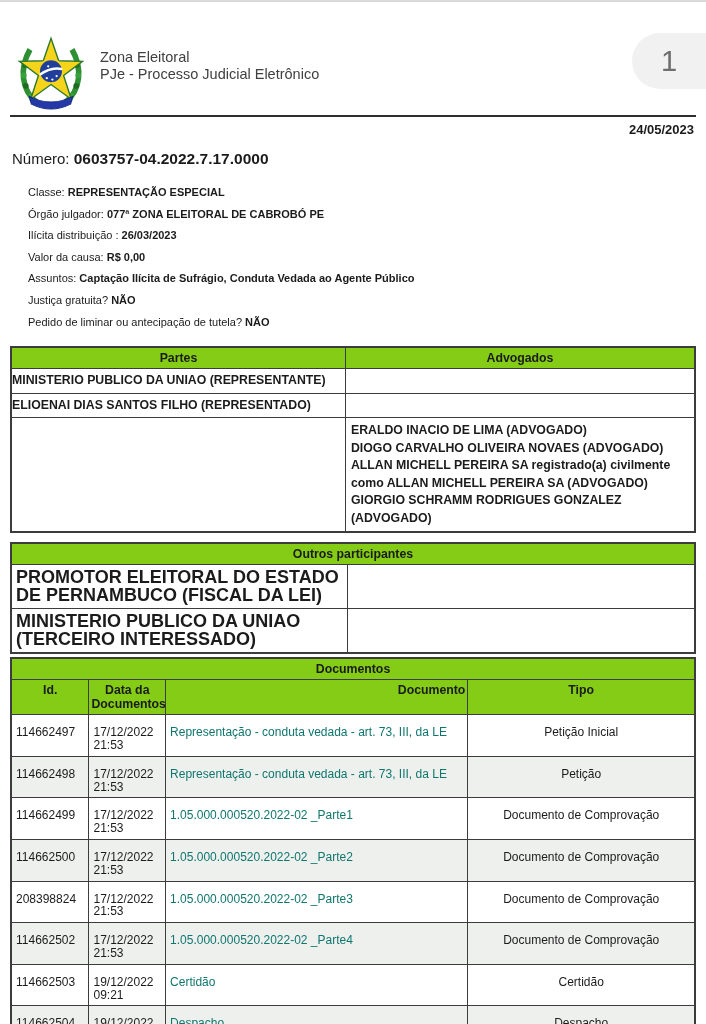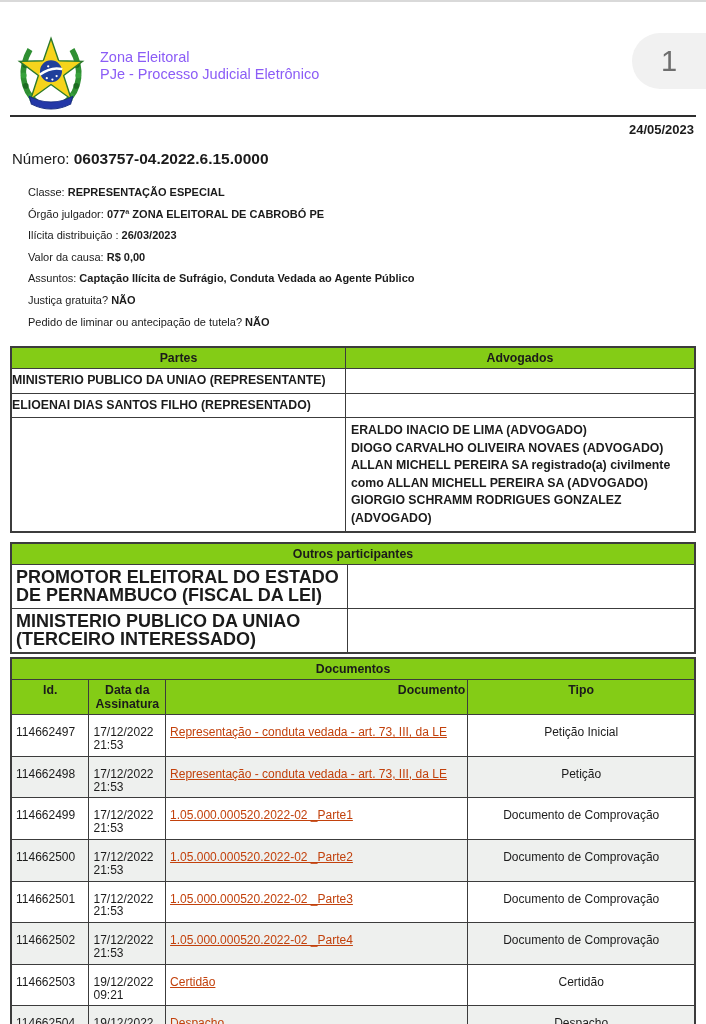--- a/index.html
+++ b/index.html
@@ -6,21 +6,21 @@
   body{
     width:706px;height:1024px;background:#ffffff;position:relative;
     font-family:"Liberation Sans","DejaVu Sans",sans-serif;color:#1b1b1b;
     overflow:hidden;
   }
   .top-edge{height:2px;background:#d9d9d9;width:100%;}
 
   
   .doc-header{display:flex;align-items:flex-start;padding:34px 10px 0 16px;height:79px;box-sizing:content-box;}
   .logo-wrap{width:70px;height:76px;flex:0 0 auto;}
-  .org-lines{margin-left:14px;padding-top:13px;font-size:14.5px;line-height:16.5px;color:#8b5cf6;}
+  .org-lines{margin-left:14px;padding-top:13px;font-size:14.5px;line-height:16.5px;color:#404040;}
   .page-pill{
     position:absolute;top:33px;right:0;width:74px;height:56px;background:#f1f1f1;
     border-radius:28px 0 0 28px;display:flex;align-items:center;justify-content:center;
     color:#6e6e6e;font-size:29px;
   }
   .rule{border-top:2px solid #2e2e2e;margin:0 10px;}
   .date-line{text-align:right;padding:5px 12px 0 0;font-weight:bold;font-size:13px;}
 
   
   .numero-line{padding:13px 10px 0 12px;font-size:15px;}
@@ -47,21 +47,21 @@
   .docs-table{margin-top:3px;}
   .docs-table col.c-id{width:11.4%;}
   .docs-table col.c-data{width:11.2%;}
   .docs-table col.c-doc{width:44.2%;}
   .docs-table col.c-tipo{width:33.2%;}
   .docs-table th.col-doc{text-align:right;padding-left:5px;}
   .docs-table td{line-height:12.8px;padding:11px 4px 4px;}
   .docs-table tbody tr:nth-child(even) td{background:#eef0ee;}
   td.doc-data{white-space:pre-line;}
   td.doc-tipo{text-align:center;}
-  td.doc-link-cell a{color:#c2410c;text-decoration:underline;cursor:pointer;margin-top:36px;}
+  td.doc-link-cell a{color:#0f766e;cursor:pointer;margin-top:36px;}
 </style>
 </head>
 <body>
 
 <div class="top-edge"></div>
 
 <div class="page-pill">
   <span>1</span>
 </div>
 
@@ -97,21 +97,21 @@
     <div>PJe - Processo Judicial Eletrônico</div>
   </div>
 </div>
 
 <div class="rule"></div>
 
 <div class="date-line">24/05/2023</div>
 
 <div class="numero-line">
   <span>Número:</span>
-  <b>0603757-04.2022.6.15.0000</b>
+  <b>0603757-04.2022.7.17.0000</b>
 </div>
 
 <div class="fields">
   <div class="field-line"><span class="lbl">Classe: </span><span class="val">REPRESENTAÇÃO ESPECIAL</span></div>
   <div class="field-line"><span class="lbl">Órgão julgador: </span><span class="val">077ª ZONA ELEITORAL DE CABROBÓ PE</span></div>
   <div class="field-line"><span class="lbl">Ilícita distribuição : </span><span class="val">26/03/2023</span></div>
   <div class="field-line"><span class="lbl">Valor da causa: </span><span class="val">R$ 0,00</span></div>
   <div class="field-line"><span class="lbl">Assuntos: </span><span class="val">Captação Ilícita de Sufrágio, Conduta Vedada ao Agente Público</span></div>
   <div class="field-line"><span class="lbl">Justiça gratuita? </span><span class="val">NÃO</span></div>
   <div class="field-line"><span class="lbl">Pedido de liminar ou antecipação de tutela? </span><span class="val">NÃO</span></div>
@@ -175,21 +175,21 @@
       <col class="c-data">
       <col class="c-doc">
       <col class="c-tipo">
     </colgroup>
   <thead>
     <tr>
       <th colspan="4">Documentos</th>
     </tr>
     <tr>
       <th>Id.</th>
-      <th>Data da Assinatura</th>
+      <th>Data da Documentos</th>
       <th class="col-doc">Documento</th>
       <th>Tipo</th>
     </tr>
   </thead>
   <tbody>
       <tr>
         <td class="doc-id">114662497</td>
         <td class="doc-data">17/12/2022
 21:53</td>
         <td class="doc-link-cell"><a>Representação - conduta vedada - art. 73, III, da LE</a></td>
@@ -210,21 +210,21 @@
         <td class="doc-tipo">Documento de Comprovação</td>
       </tr>
       <tr>
         <td class="doc-id">114662500</td>
         <td class="doc-data">17/12/2022
 21:53</td>
         <td class="doc-link-cell"><a>1.05.000.000520.2022-02 _Parte2</a></td>
         <td class="doc-tipo">Documento de Comprovação</td>
       </tr>
       <tr>
-        <td class="doc-id">114662501</td>
+        <td class="doc-id">208398824</td>
         <td class="doc-data">17/12/2022
 21:53</td>
         <td class="doc-link-cell"><a>1.05.000.000520.2022-02 _Parte3</a></td>
         <td class="doc-tipo">Documento de Comprovação</td>
       </tr>
       <tr>
         <td class="doc-id">114662502</td>
         <td class="doc-data">17/12/2022
 21:53</td>
         <td class="doc-link-cell"><a>1.05.000.000520.2022-02 _Parte4</a></td>

